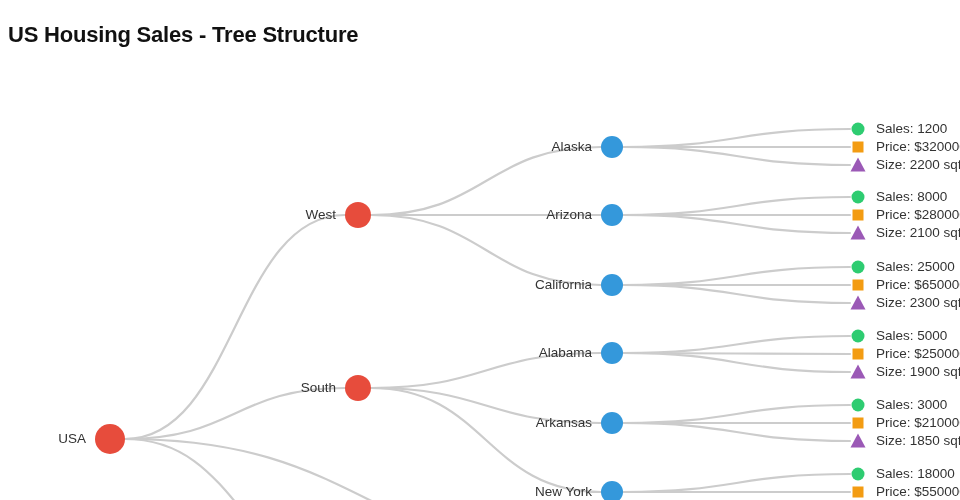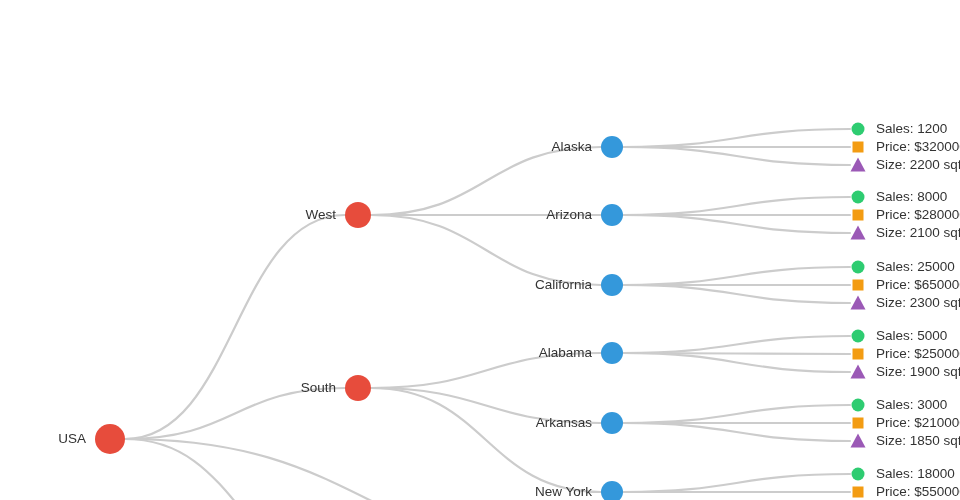--- a/index.html
+++ b/index.html
@@ -22,20 +22,21 @@
   .leaf-label{
     font-family:"Liberation Sans","DejaVu Sans",sans-serif;
     font-size:13.5px;fill:#333333;
   }
 </style>
 </head>
 <body>
 
 <div id="stage">
 
+  <div id="title">US Housing Sales - Tree Structure</div>
 
   <svg id="tree" viewBox="0 0 960 500">
     <g id="links-layer">
         <path class="link" d="M125,439C235,439 235,215 345,215"></path>
         <path class="link" d="M125,439C235,439 235,388 345,388"></path>
         <path class="link" d="M125,439C368.5,439 368.5,560 612,560"></path>
         <path class="link" d="M125,439C241.5,439 241.5,580 358,580"></path>
         <path class="link" d="M371,215C486,215 486,147 601,147"></path>
         <path class="link" d="M623,147C736.5,147 736.5,129 850,129"></path>
         <path class="link" d="M623,147C736.5,147 736.5,147 850,147"></path>

